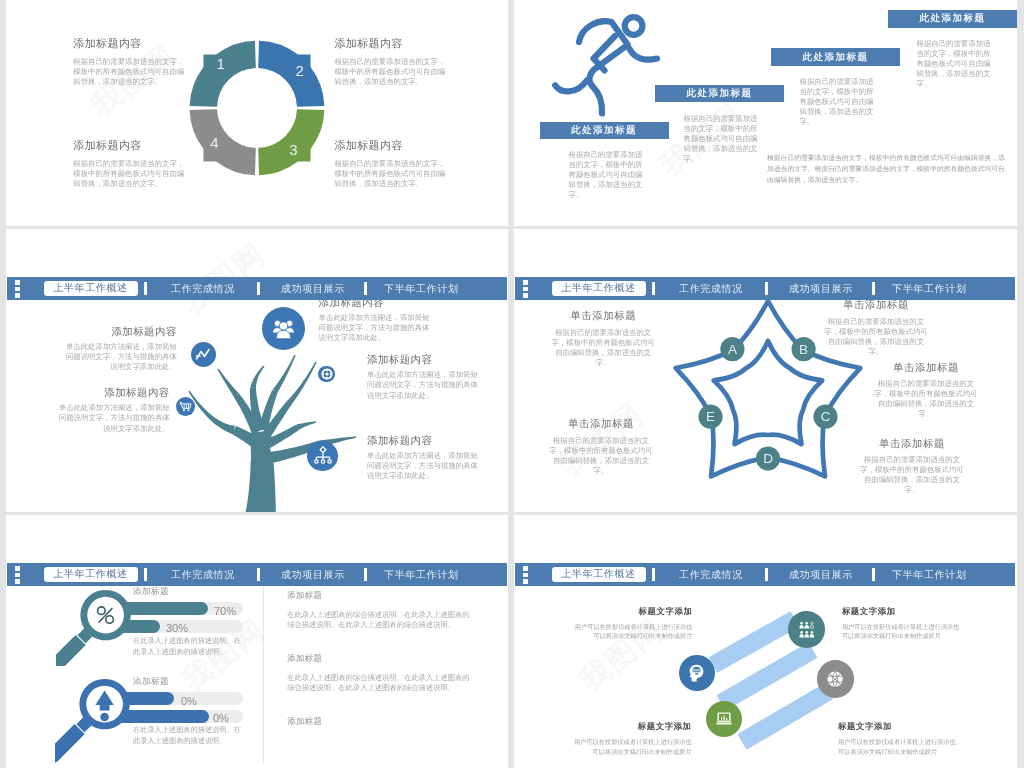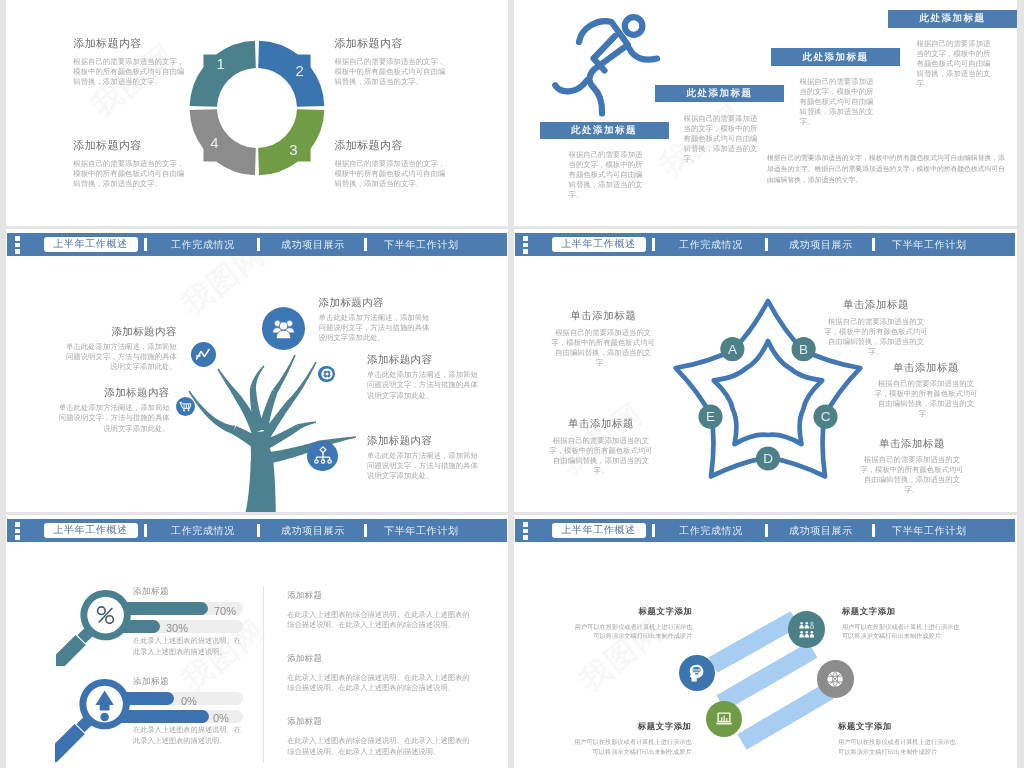--- a/index.html
+++ b/index.html
@@ -1,20 +1,20 @@
 <!DOCTYPE html>
 <html><head>
 <meta charset="utf-8">
 <title>PPT Slides</title>
 <style>
   html,body{margin:0;padding:0;}
   body{width:1024px;height:768px;background:#e4e4e4;font-family:"Liberation Sans",sans-serif;overflow:hidden;}
   .sheet{position:absolute;left:0;top:0;width:1024px;height:768px;}
   .slide{position:absolute;background:#fff;overflow:hidden;}
-  .navbar{position:absolute;background:#4c7cb0;height:23px;}
+  .navbar{position:absolute;background:#4c7cb0;height:23px;margin-top:44px;}
   .nav-dots{position:absolute;left:8px;top:3.5px;display:flex;flex-direction:column;gap:2px;}
   .nav-dots i{display:block;width:5px;height:4.5px;background:#f4f9fe;}
   .nav-item{position:absolute;color:#e8f0f9;font-size:10px;white-space:nowrap;top:5.5px;letter-spacing:.65px;}
   .nav-pill{position:absolute;left:36.5px;top:4.5px;width:94px;height:14.5px;background:#fbfdff;border-radius:3px;
      display:flex;align-items:center;justify-content:center;color:#56749b;font-size:10px;letter-spacing:.65px;}
   .nav-sep{position:absolute;top:5px;width:2.6px;height:13px;background:#fff;}
   .wm{position:absolute;color:rgba(180,180,180,.11);font-size:30px;font-weight:bold;pointer-events:none;letter-spacing:2px;}
   .wm1{left:80px;top:60px;transform:rotate(-38deg);}
   .wm2{left:140px;top:120px;transform:rotate(-38deg);}
   .wm3{left:170px;top:30px;transform:rotate(-38deg);}
@@ -340,21 +340,20 @@
     <div class="txt-blk" style="left:281.2px;top:74.5px;width:184px;">
       <div class="mg-title2">添加标题</div>
       <div class="mg-body2">在此录入上述图表的综合描述说明。在此录入上述图表的综合描述说明。在此录入上述图表的综合描述说明。</div>
     </div>
     <div class="txt-blk" style="left:281.2px;top:137.9px;width:184px;">
       <div class="mg-title2">添加标题</div>
       <div class="mg-body2">在此录入上述图表的综合描述说明。在此录入上述图表的综合描述说明。在此录入上述图表的综合描述说明。</div>
     </div>
     <div class="txt-blk" style="left:281.2px;top:201.1px;width:184px;">
       <div class="mg-title2">添加标题</div>
-      <div class="mg-body2">在此录入上述图表的综合描述说明。在此录入上述图表的综合描述说明。在此录入上述图表的描述说明。</div>
     </div>
     <div class="navbar" style="left:1px;top:3.5px;width:500px;">
       <div class="nav-dots">
           <i></i>
           <i></i>
           <i></i>
         </div>
       <div class="nav-pill">上半年工作概述</div>
       <div class="nav-sep" style="left:137px;"></div>
       <div class="nav-item" style="left:164px;">工作完成情况</div>

